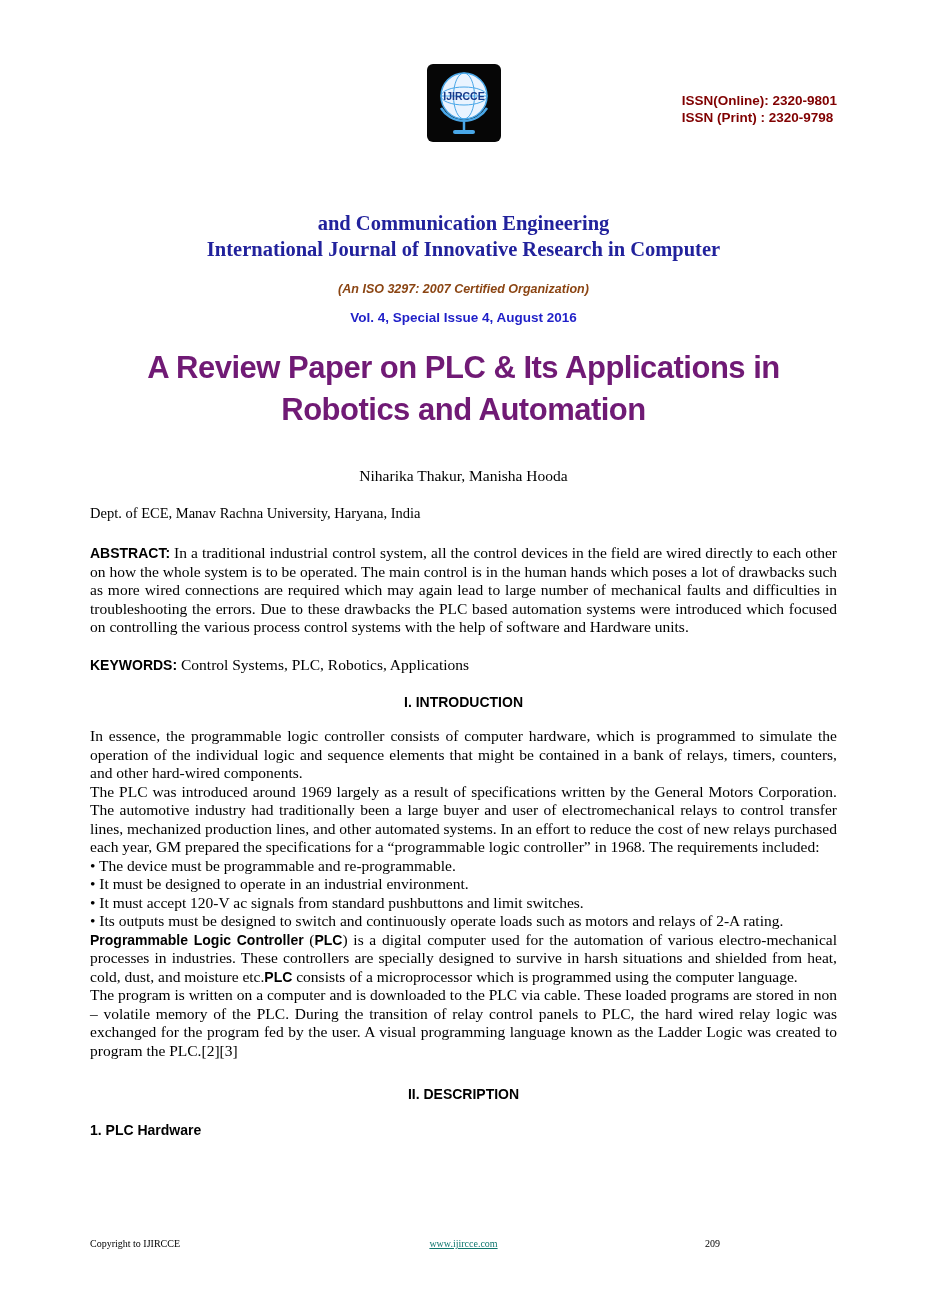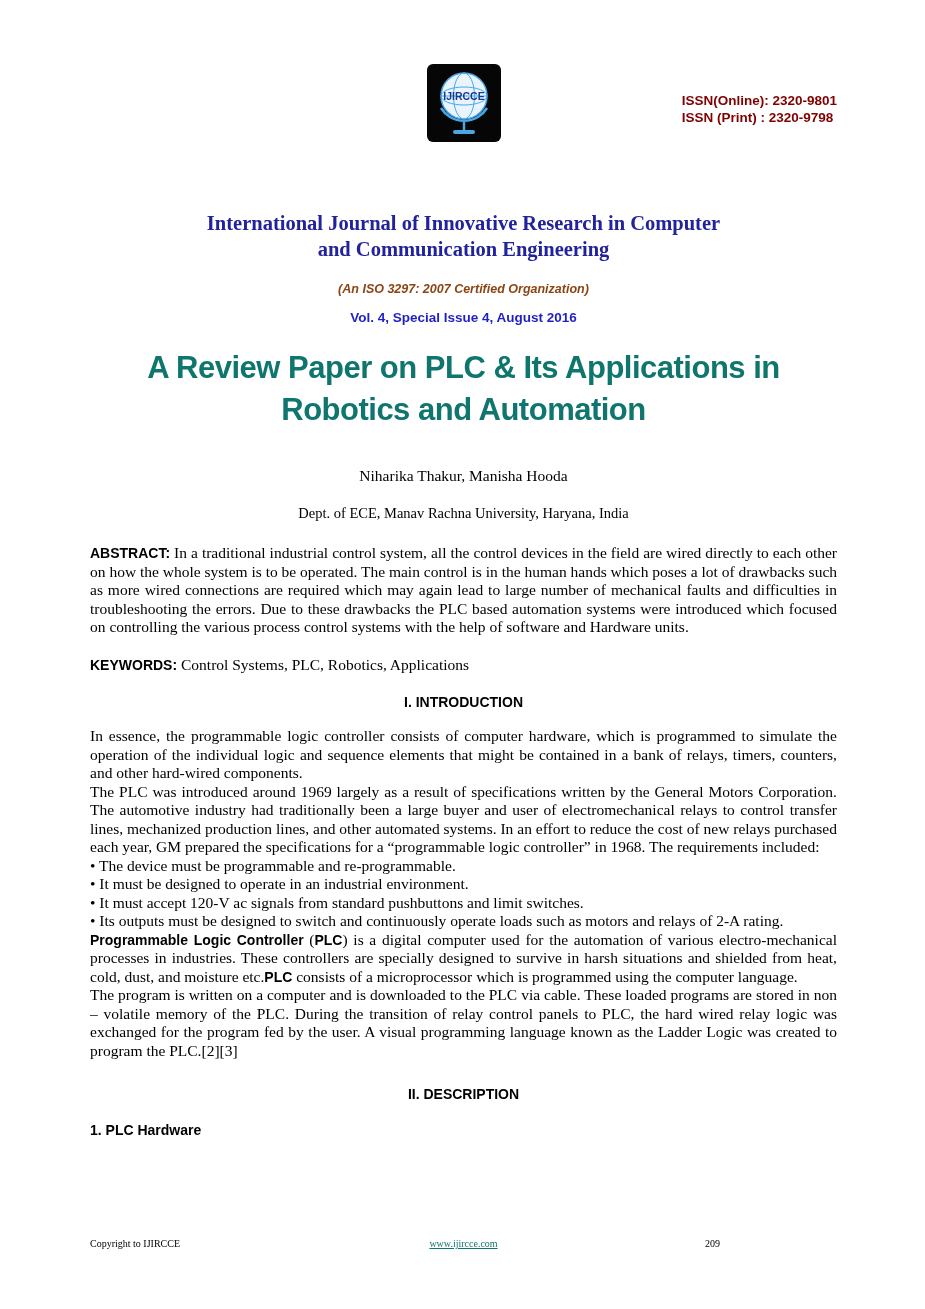--- a/index.html
+++ b/index.html
@@ -59,30 +59,29 @@
 
   
   .paper-title {
     margin-top: 22px;
     text-align: center;
     font-family: "Liberation Sans", sans-serif;
     font-weight: bold;
     font-size: 31px;
     line-height: 42px;
     letter-spacing: -0.5px;
-    color: #0f766e;
+    color: #701a75;
   }
   .authors {
     margin-top: 36px;
     text-align: center;
     font-size: 15.5px;
   }
   .affiliation {
     margin-top: 20px;
-    text-align: center;
     font-size: 14.5px;
   }
 
   
   .body-p {
     margin: 0;
     font-size: 15.5px;
     line-height: 18.5px;
     text-align: justify;
   }
@@ -150,22 +149,22 @@
         <rect x="26" y="66" width="22" height="4" rx="2" fill="#49a7e8"></rect>
       </svg>
     </div>
     <div class="issn-block">
       <div>ISSN(Online): 2320-9801</div>
       <div>ISSN (Print) :  2320-9798</div>
     </div>
   </div>
 
   <div class="journal-title">
+    <div>and Communication Engineering</div>
     <div>International Journal of Innovative Research in Computer</div>
-    <div>and Communication Engineering</div>
   </div>
 
   <div class="iso-line">(An ISO 3297: 2007 Certified Organization)</div>
 
   <div class="issue-line">Vol. 4, Special Issue 4, August 2016</div>
 
   <div class="paper-title">
     <div>A Review Paper on PLC &amp; Its Applications in</div>
     <div>Robotics and Automation</div>
   </div>

